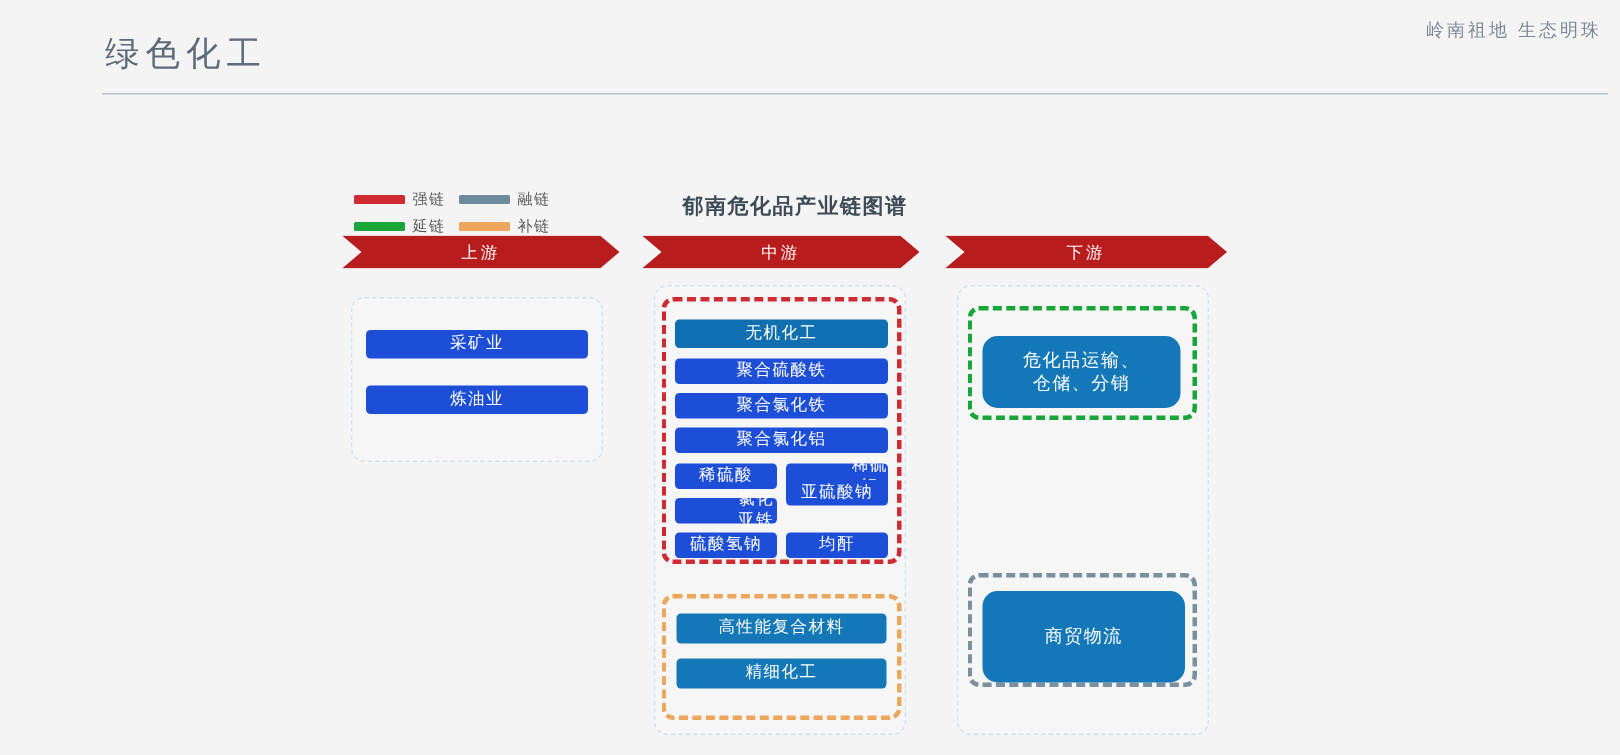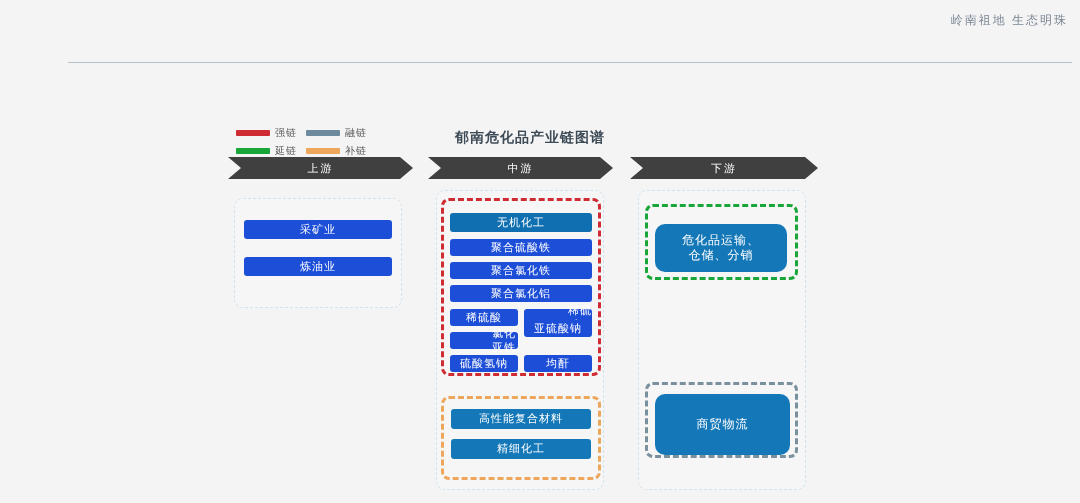--- a/index.html
+++ b/index.html
@@ -36,21 +36,21 @@
 
   
   #chart-title {
     position: absolute; left: 455px; top: 129px;
     font-size: 14px; font-weight: bold; color: #3d4b57; letter-spacing: 1px; text-align: center;
   }
 
   
   .stage-chevron {
     position: absolute; top: 157px; height: 22px;
-    background: #404040; color: #ffffff;
+    background: #b91c1c; color: #ffffff;
     font-size: 11px; letter-spacing: 2px;
     display: flex; align-items: center; justify-content: center;
     clip-path: polygon(0 0, calc(100% - 13px) 0, 100% 50%, calc(100% - 13px) 100%, 0 100%, 13px 50%);
   }
   #stage-up   { left: 228px; width: 185px; }
   #stage-mid  { left: 428px; width: 185px; }
   #stage-down { left: 630px; width: 188px; }
 
   
   .column-panel {
@@ -109,20 +109,21 @@
   #node-fine      { left: 451px; top: 439px; width: 140px; height: 20px; }
 
   
   #node-logistics { left: 655px; top: 224px; width: 132px; height: 48px; }
   #node-trade     { left: 655px; top: 394px; width: 135px; height: 61px; }
 </style>
 </head>
 <body>
 
 <div id="header">
+  <div id="page-title">绿色化工</div>
   <div id="brand-tagline">岭南祖地 生态明珠</div>
   <div id="header-rule"></div>
 </div>
 
 <div id="legend">
   <div class="legend-item">
     <span class="legend-swatch" style="background:#cf2b33"></span>
     <span class="legend-label">强链</span>
   </div>
   <div class="legend-item">

